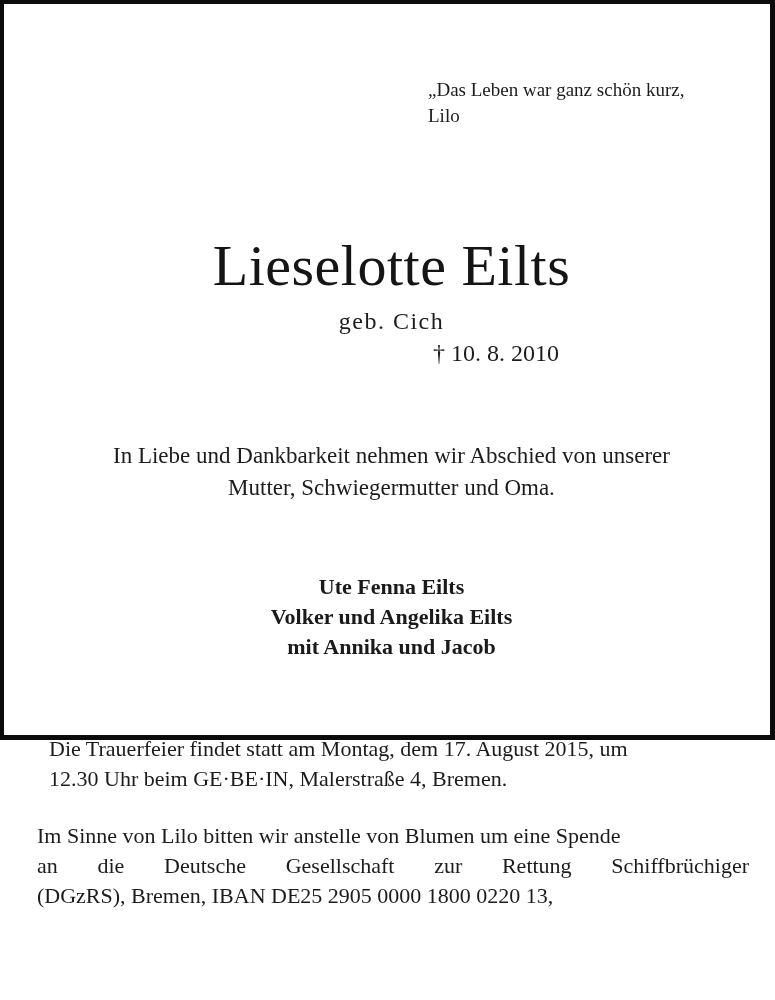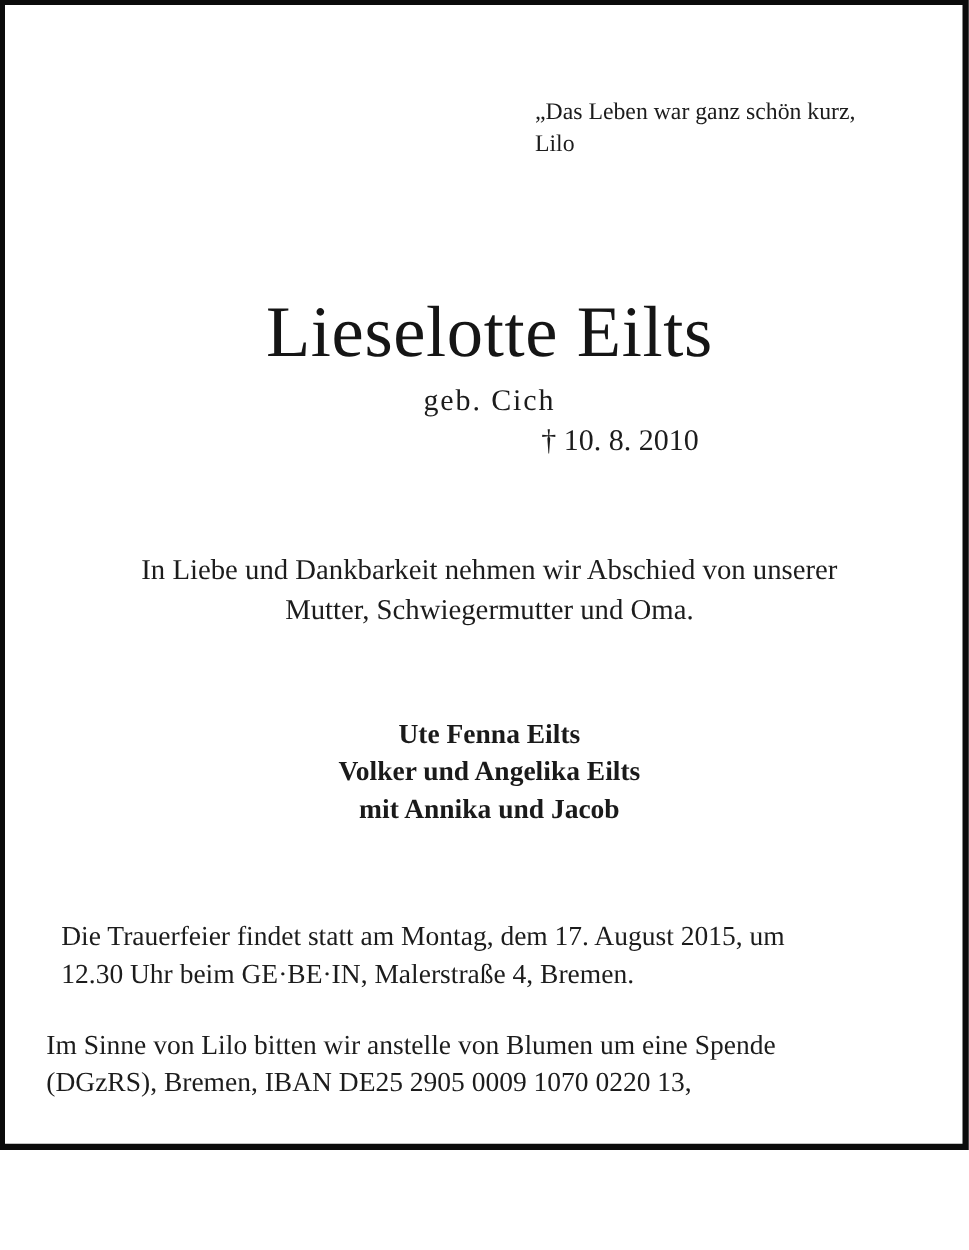--- a/index.html
+++ b/index.html
@@ -9,21 +9,21 @@
     }
     body {
       width: 775px;
       height: 1000px;
       overflow: hidden;
     }
     .frame {
       position: absolute;
       left: 0; top: 0;
       width: 775px;
-      height: 920px;
+      height: 740px;
       box-sizing: border-box;
       border-top: 4px solid #0b0b0b;
       border-left: 4px solid #0b0b0b;
       border-right: 5px solid #0b0b0b;
       border-bottom: 5px solid #0b0b0b;
       background: #ffffff;
       font-family: "DejaVu Serif", "Liberation Serif", serif;
       color: #1a1a1a;
       padding-left: 12px;
     }
@@ -157,16 +157,25 @@
     <div>mit Annika und Jacob</div>
   </div>
 
   <div class="abs service">
     <div>Die Trauerfeier findet statt am Montag, dem 17. August 2015, um</div>
     <div>12.30 Uhr beim GE·BE·IN, Malerstraße 4, Bremen.</div>
   </div>
 
   <div class="abs donation">
     <div class="line">Im Sinne von Lilo bitten wir anstelle von Blumen um eine Spende</div>
-    <div class="line">(DGzRS), Bremen, IBAN DE25 2905 0009 1070 0220 13,</div>
+    <div class="justify">
+      <span>an</span>
+      <span>die</span>
+      <span>Deutsche</span>
+      <span>Gesellschaft</span>
+      <span>zur</span>
+      <span>Rettung</span>
+      <span>Schiffbrüchiger</span>
+    </div>
+    <div class="line">(DGzRS), Bremen, IBAN DE25 2905 0000 1800 0220 13,</div>
   </div>
 
 </div>
 
 </body></html>

